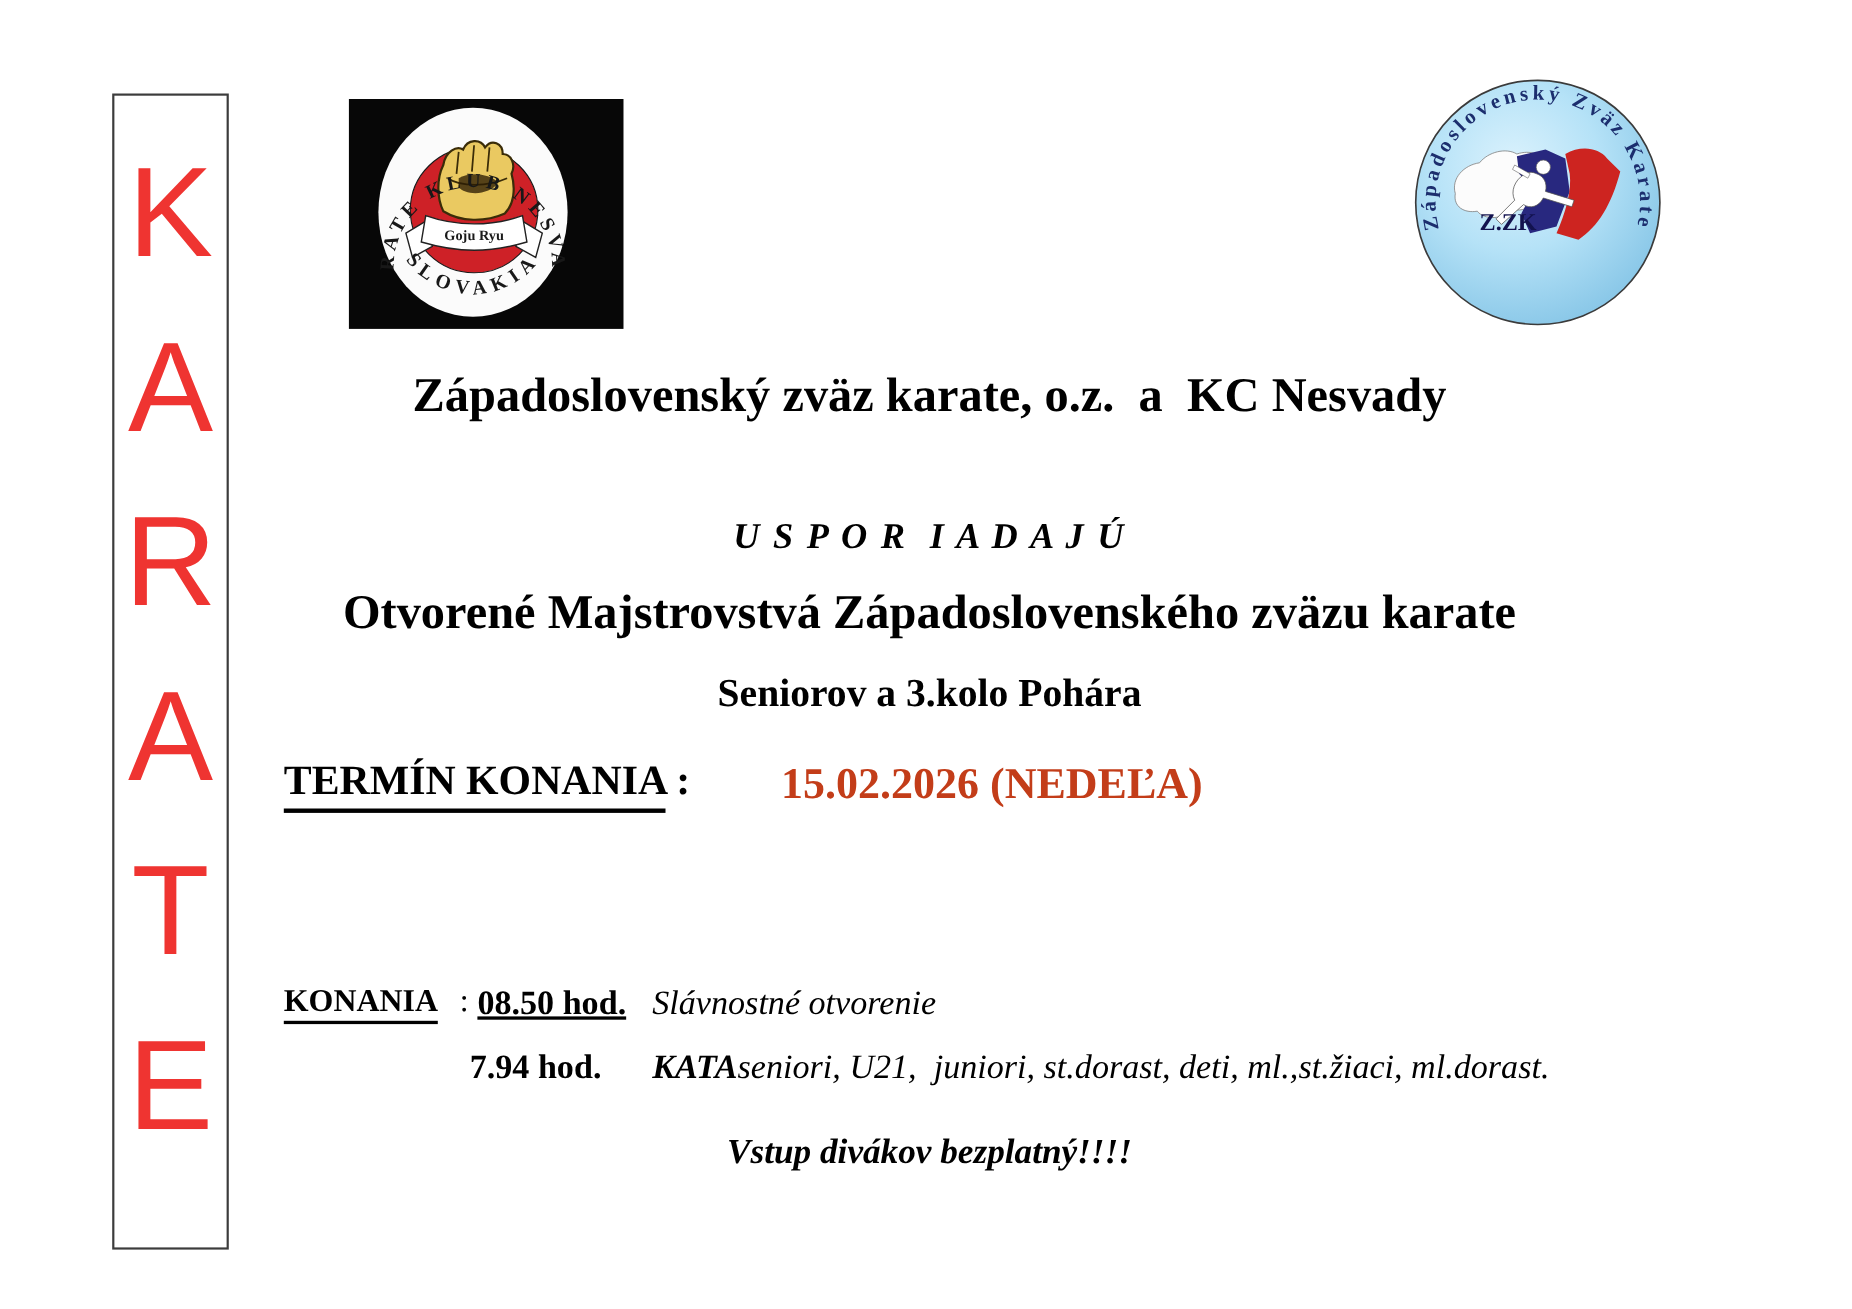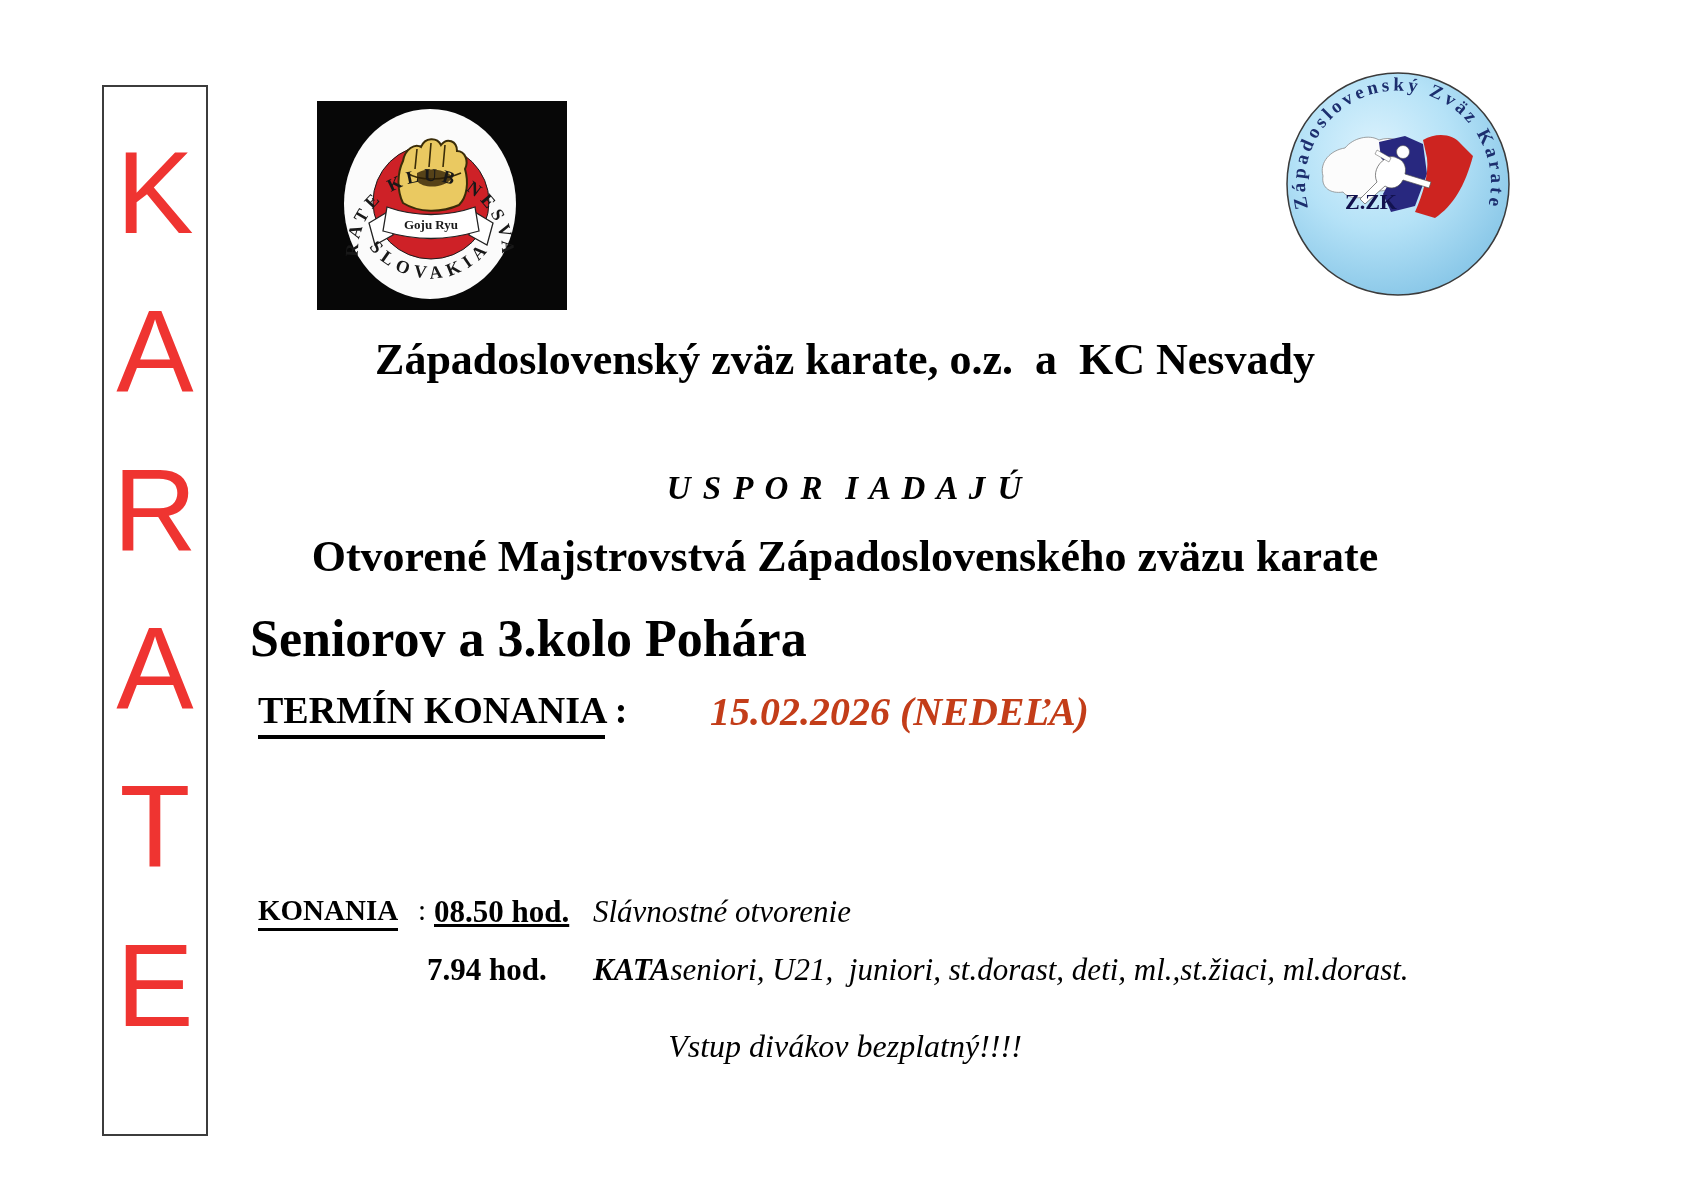--- a/index.html
+++ b/index.html
@@ -15,58 +15,58 @@
     display:flex; flex-direction:column; align-items:center;
     justify-content:space-evenly; padding:6px 0 48px;
     background:#fff;
   }
   .karate-box .letter {
     font-family:"Liberation Sans", sans-serif;
     font-size:116px; line-height:1; color:#ef3431; font-weight:400;
   }
 
   
-  .club-logo { position:absolute; left:317px; top:101px; width:250px; height:164px;text-decoration:underline; }
+  .club-logo { position:absolute; left:317px; top:90px; width:250px; height:164px;text-decoration:underline; }
   .fed-logo  { position:absolute; left:1283px; top:68px; width:230px; height:232px; }
   svg { display:block; }
 
   
   .content { position:absolute; left:250px; top:0; width:1190px; height:1190px; }
   .content > div { position:absolute; left:0; width:100%; }
 
   .line-title   { top:334px; text-align:center; font-size:44px; font-weight:700; white-space:pre; }
   .line-uspor   { top:470px; text-align:center; font-size:33px; font-style:italic; font-weight:600;
                   letter-spacing:2px; white-space:pre; }
   .line-event1  { top:531px; text-align:center; font-size:44px; font-weight:700; }
-  .line-event2  { top:609px; text-align:left; font-size:52px; font-weight:700; }
+  .line-event2  { top:609px; text-align:center; font-size:36px; font-weight:700; }
 
   .row { height:60px; }
   .row-termin { top:688px;text-align:right; }
   .row-miesto { top:788px; }
   .detail-label { position:absolute; left:8px; font-size:38px; font-weight:700; white-space:pre; }
   .u { border-bottom:4px solid #000; padding-bottom:4px; }
   .date-value {
-    position:absolute; left:460px; font-size:40px; font-weight:700; font-style:italic;
+    position:absolute; left:460px; font-size:40px; font-weight:700; 
     color:#c33d19; white-space:pre;
   }
   .venue-value {
     position:absolute; left:465px; font-size:38px; font-weight:700; font-style:italic; white-space:pre;
   }
 
   .row-program  { top:894px; }
   .row-program2 { top:952px; }
   .p-label { position:absolute; left:8px;  font-size:29px; font-weight:700; }
   .p-colon { position:absolute; left:168px; font-size:29px; }
   .p-time  { position:absolute; left:184px; font-size:31px; font-weight:700;text-decoration:underline; }
   .p-time2 { position:absolute; left:177px; font-size:31px; font-weight:700; }
   .p-text  { position:absolute; left:343px; font-size:31px; font-style:italic; white-space:pre; }
   .p-kata  { font-weight:700; }
   .p-kata:empty { margin-right:0; }
 
-  .line-vstup { top:1028px; text-align:center; font-size:32px; font-style:italic; }
+  .line-vstup { top:1028px; text-align:center; font-size:32px; font-style:italic;font-weight:bold; }
 </style>
 </head>
 <body>
 
 <div class="page">
 
   <div class="karate-box">
     <span class="letter">K</span>
     <span class="letter">A</span>
     <span class="letter">R</span>

